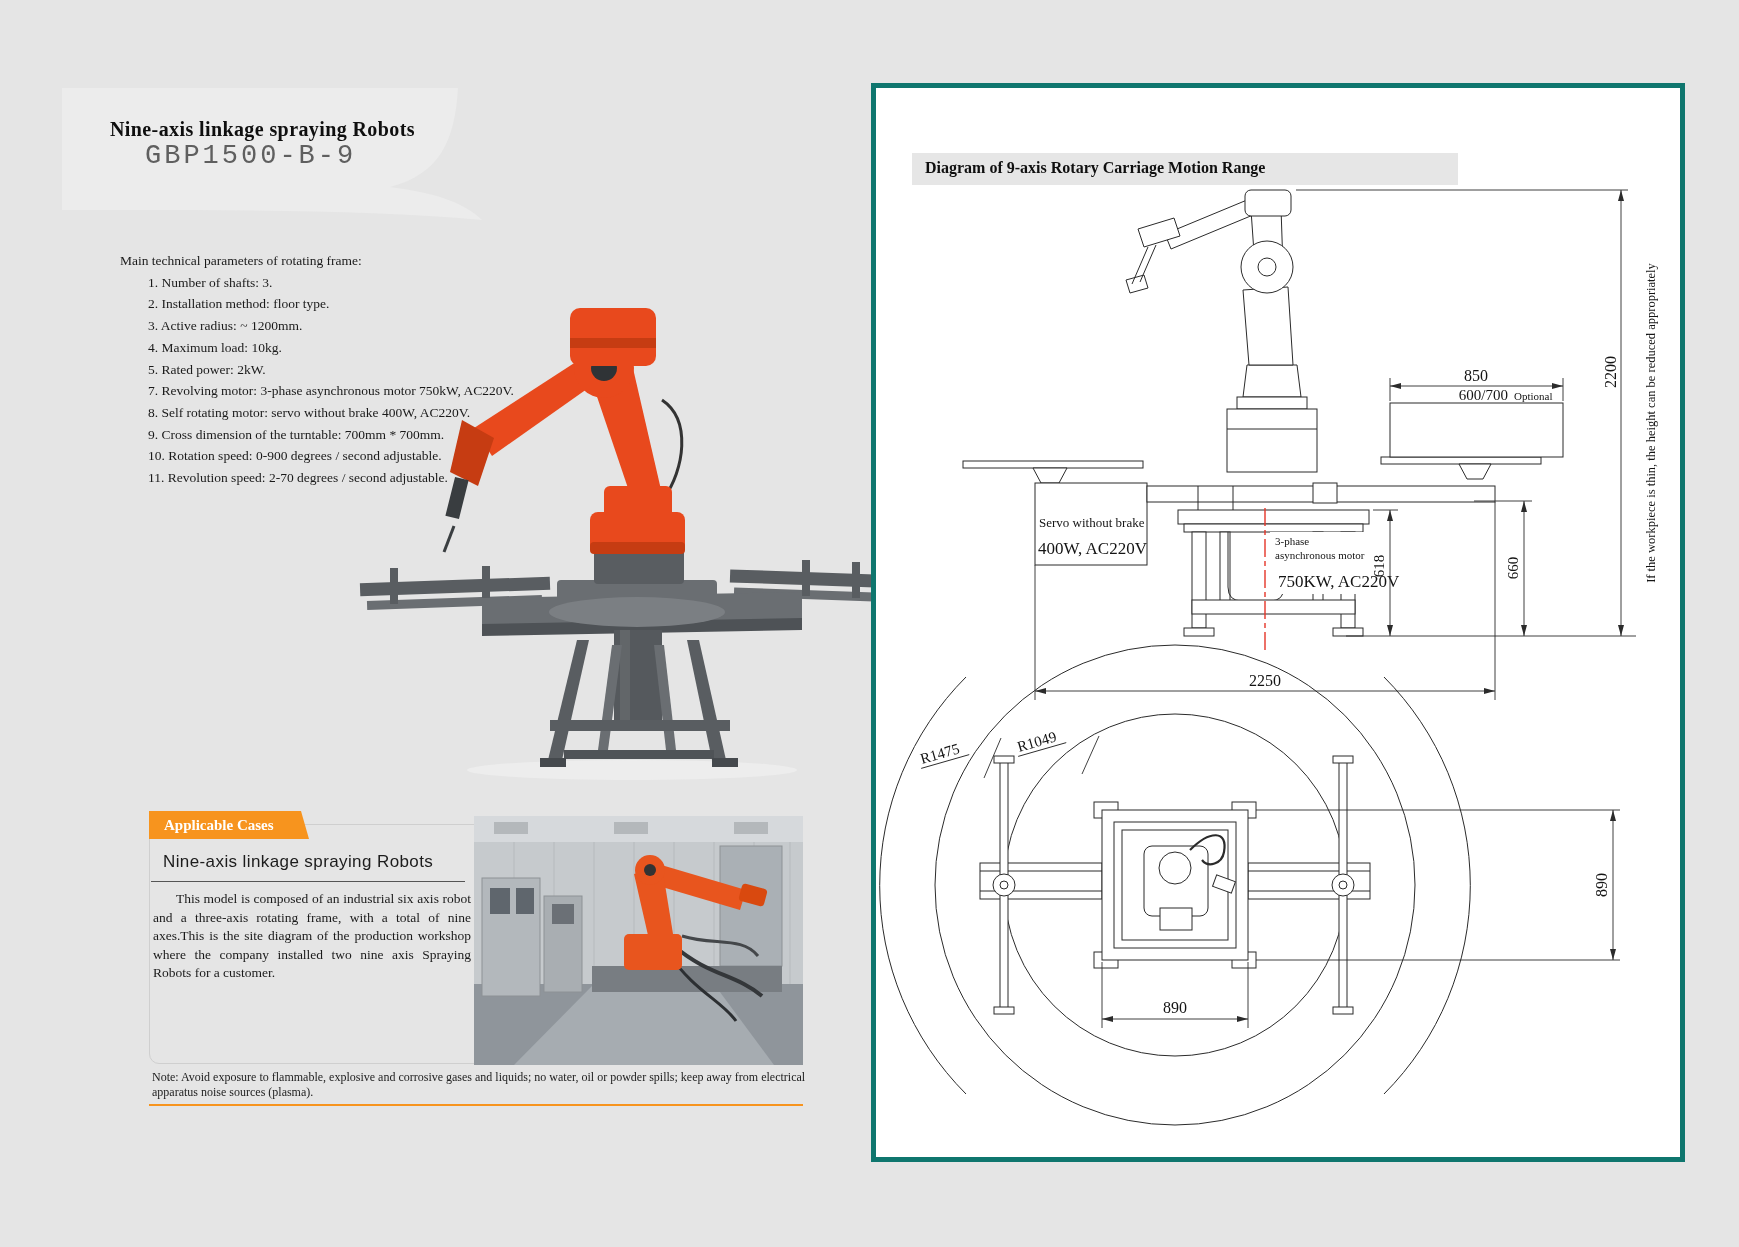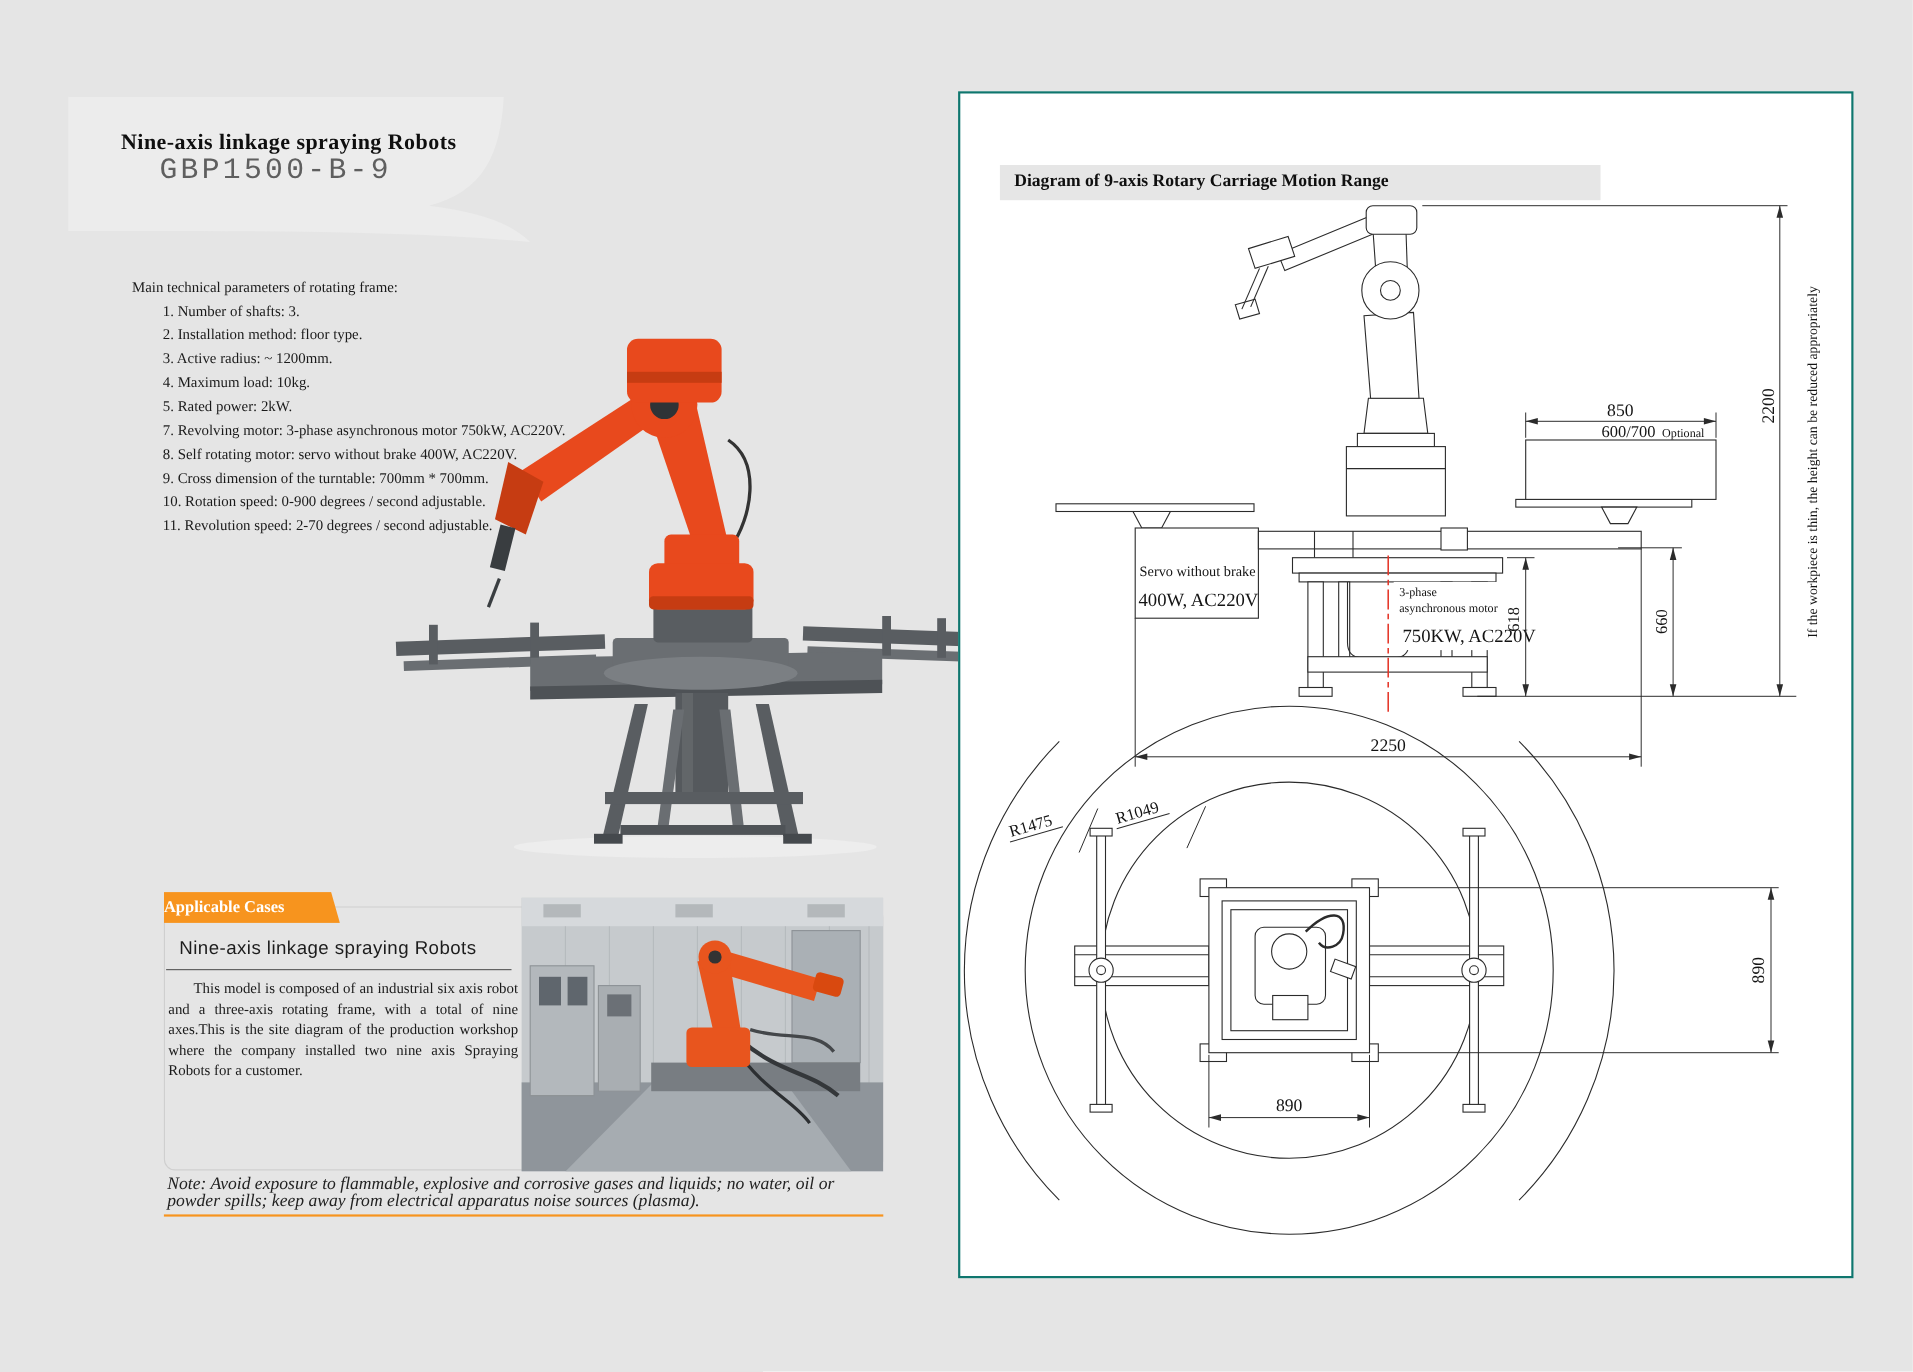--- a/index.html
+++ b/index.html
@@ -19,32 +19,32 @@
   .specs { left:120px; top:250px; width:470px; font-size:13.5px; line-height:21.7px; color:#1a1a1a; }
   .specs .item { margin-left:28px; }
 
   
   .product-photo { left:332px; top:280px; width:543px; height:510px; }
 
   
   .cases-box { left:149px; top:824px; width:654px; height:240px; border:1px solid #cfcfcf; border-radius:10px; }
   .cases-tab {
     left:149px; top:811px; width:160px; height:28px; background:var(--accent-orange,#f7941e);
-    color:#fff; font-weight:bold; font-size:15px; line-height:28px; 
+    color:#fff; font-weight:bold; font-size:15px; line-height:28px; padding-left:15px;
     clip-path:polygon(0 0, 95% 0, 100% 100%, 0 100%);
   }
   .cases-heading { left:163px; top:852px; font-family:"Liberation Sans", sans-serif; font-size:17px; color:#1c1c1c; letter-spacing:.4px; }
   .cases-rule { left:151px; top:881px; width:314px; height:1px; background:#555; }
   .cases-body { left:153px; top:890px; width:318px; font-size:13.5px; line-height:18.5px; text-align:justify; text-indent:1.7em; color:#1a1a1a; }
   .workshop-photo { left:474px; top:816px; width:329px; height:249px; }
-  .cases-note { left:152px; top:1070px; width:655px; font-size:16px; line-height:14.5px; color:#222;font-style:italic; }
+  .cases-note { left:152px; top:1070px; width:655px; font-size:12px; line-height:14.5px; color:#222; }
   .orange-rule { left:149px; top:1104px; width:654px; height:2px; background:var(--accent-orange,#f7941e); }
 
   
-  .panel { left:871px; top:83px; width:814px; height:1079px; border:2px solid #0f766e; background:#fff; }
+  .panel { left:871px; top:83px; width:814px; height:1079px; border:5px solid #0f766e; background:#fff; }
   .panel-band { position:absolute; left:36px; top:65px; width:546px; height:32px; background:#e6e6e6; }
   .panel-title { position:absolute; left:13px; top:6px; font-size:16px; font-weight:bold; color:#0f0f0f; }
   .panel-svg { position:absolute; left:0; top:0; width:812px; height:1077px; }
   .panel-note { position:absolute; left:34px; top:983px; width:692px; font-size:15px; line-height:21px; color:#1a1a1a; }
 
   
   svg .ln { stroke:#2b2b2b; stroke-width:1; fill:none; }
   svg .wfill { stroke:#2b2b2b; stroke-width:1; fill:#ffffff; }
   svg .dim { stroke:#2b2b2b; stroke-width:.9; fill:none; }
   svg .arr { fill:#2b2b2b; stroke:none; }

